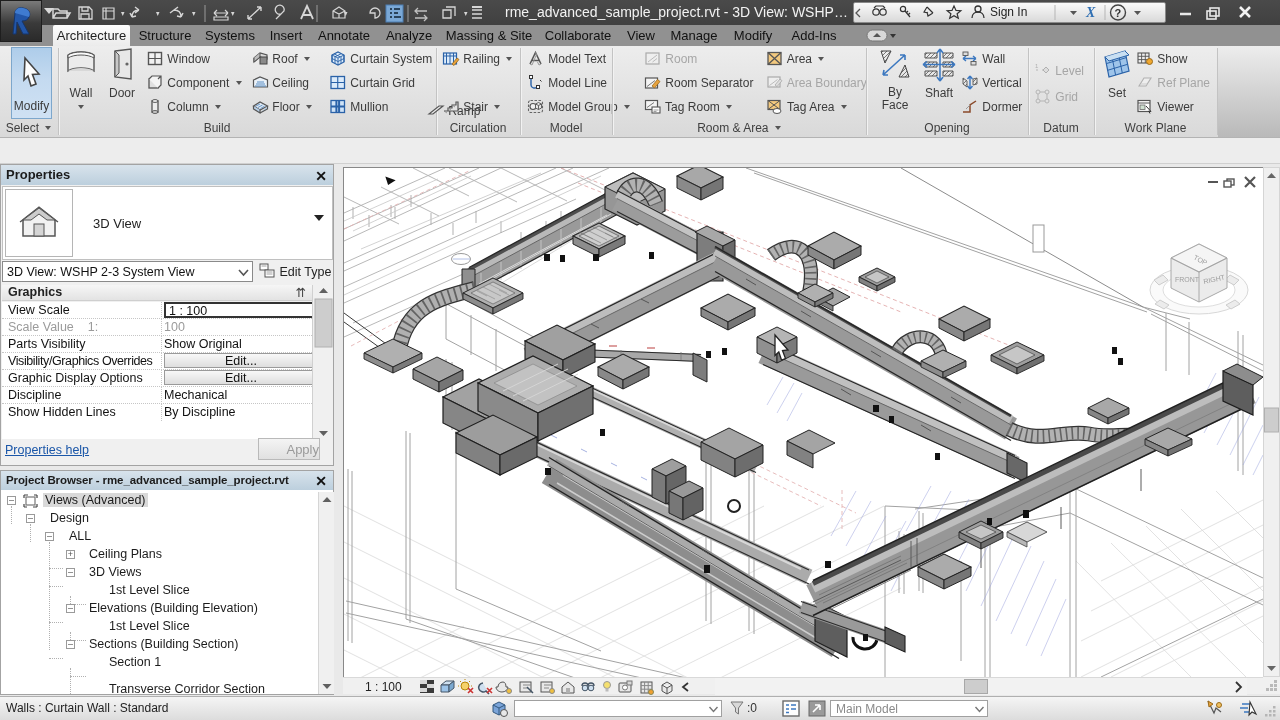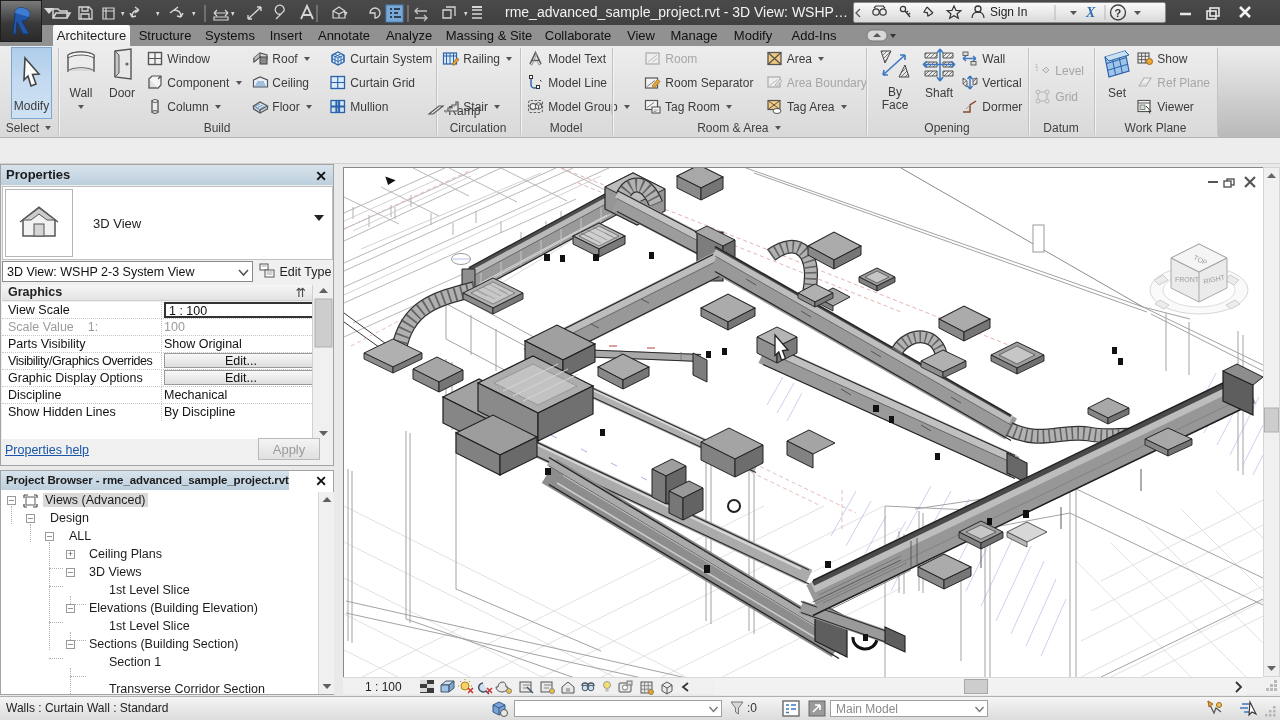--- a/index.html
+++ b/index.html
@@ -20,21 +20,21 @@
 .bigbtn{position:absolute;top:1px;text-align:center;font-size:12px;color:#3b3b3b;}
 .srow{position:absolute;height:23px;font-size:12px;color:#3b3b3b;white-space:nowrap;}
 .srow svg{vertical-align:-4px;}
 .gray{color:#a6a6a6;}
 .dd{display:inline-block;width:0;height:0;border-left:3.5px solid transparent;border-right:3.5px solid transparent;border-top:4px solid #555;margin-left:3px;vertical-align:2px;}
 #modify{position:absolute;left:11px;top:1px;width:41px;height:72px;background:linear-gradient(#aecdea,#c4daf0 45%,#cfe1f3);border:1px solid #7da7cc;text-align:center;font-size:12px;color:#3b3b3b;}
 #optbar{position:absolute;left:0;top:137px;width:1280px;height:27px;background:#ededed;border-top:1px solid #b3b3b3;border-bottom:1px solid #d0d0d0;}
 #props{position:absolute;left:0;top:164px;width:334px;height:302px;background:#f0f0f0;border:1px solid #a3a3a3;}
 #phead{position:absolute;left:0;top:0;width:332px;height:20px;background:linear-gradient(#d8e3ec,#bccfdd);font-size:13px;font-weight:bold;color:#1c1c1c;padding:2px 0 0 5px;}
 #browser{position:absolute;left:0;top:470px;width:334px;height:225px;background:#fff;border:1px solid #a3a3a3;}
-#bhead{position:absolute;left:0;top:0;width:288px;height:19px;background:linear-gradient(#d8e3ec,#bccfdd);font-size:11.5px;font-weight:bold;color:#1c1c1c;padding:3px 0 0 5px;letter-spacing:-0.1px;}
+#bhead{position:absolute;left:0;top:0;width:332px;height:19px;background:linear-gradient(#d8e3ec,#bccfdd);font-size:11.5px;font-weight:bold;color:#1c1c1c;padding:3px 0 0 5px;letter-spacing:-0.1px;}
 #statusbar{position:absolute;left:0;top:696px;width:1280px;height:24px;background:linear-gradient(#f5f5f5,#dcdcdc);border-top:1px solid #b0b0b0;font-size:12px;color:#222;}
 #viewport{position:absolute;left:341px;top:166px;width:939px;height:528px;}
 #canvas{position:absolute;left:2px;top:1px;width:920px;height:510px;background:#fff;border-left:1px solid #888;border-top:1px solid #888;overflow:hidden;}
 #vscroll{position:absolute;left:922px;top:1px;width:17px;height:510px;background:#f0f0f0;border:1px solid #d5d5d5;}
 #vcbar{position:absolute;left:2px;top:511px;width:920px;height:17px;background:#f0f0f0;border-top:1px solid #d9d9d9;font-size:12px;color:#222;}
 #grip{position:absolute;left:922px;top:511px;width:17px;height:17px;background:#f0f0f0;}
 .sthumb{background:#cdcdcd;border:1px solid #a8a8a8;}
 .prow{position:relative;height:17px;border-bottom:1px dotted #c6c6c6;white-space:nowrap;overflow:hidden;}
 .plab{position:absolute;left:6px;top:1px;}
 .pval{position:absolute;left:162px;top:1px;right:0;}
@@ -382,21 +382,21 @@
         <span class="pval">By Discipline</span>
       </div>
 </div>
 <div style="position:absolute;left:311px;top:120px;width:21px;height:154px;background:#f0f0f0;border-left:1px solid #d0d0d0;">
 <svg width="21" height="154">
         <path d="M6 8 l4.5 -5 l4.5 5 z" fill="#606060"></path>
         <path d="M6 146 l4.5 5 l4.5 -5 z" fill="#606060"></path>
         <rect x="2" y="14" width="17" height="48" fill="#cdcdcd" stroke="#b0b0b0"></rect>
       </svg></div>
 <div style="position:absolute;left:4px;top:278px;font-size:12.5px;color:#1a56a8;text-decoration:underline;">Properties help</div>
-<div style="position:absolute;left:257px;top:273px;width:62px;height:22px;background:linear-gradient(#f4f4f4,#e0e0e0);border:1px solid #b9b9b9;text-align:center;font-size:13px;color:#9a9a9a;padding-top:3px;">Apply</div>
+<div style="position:absolute;left:257px;top:273px;width:62px;height:22px;background:linear-gradient(#f4f4f4,#e0e0e0);border:1px solid #b9b9b9;text-align:right;font-size:13px;color:#9a9a9a;padding-top:3px;">Apply</div>
 </div>
 <div id="browser">
     <div id="bhead">Project Browser - rme_advanced_sample_project.rvt</div>
 <div style="position:absolute;right:6px;top:2px;font-size:14px;font-weight:bold;color:#111;">✕</div>
 <div style="position:absolute;left:0;top:21px;width:317px;height:202px;overflow:hidden;">
 <div style="position:absolute;left:10px;top:14px;height:18px;border-left:1px dotted #b0b0b0;"></div>
 <div style="position:absolute;left:29px;top:32px;height:18px;border-left:1px dotted #b0b0b0;"></div>
 <div style="position:absolute;left:48px;top:50px;height:108px;border-left:1px dotted #b0b0b0;"></div>
 <div style="position:absolute;left:48px;top:76px;width:14px;border-top:1px dotted #b0b0b0;"></div>
 <div style="position:absolute;left:48px;top:94px;width:14px;border-top:1px dotted #b0b0b0;"></div>

